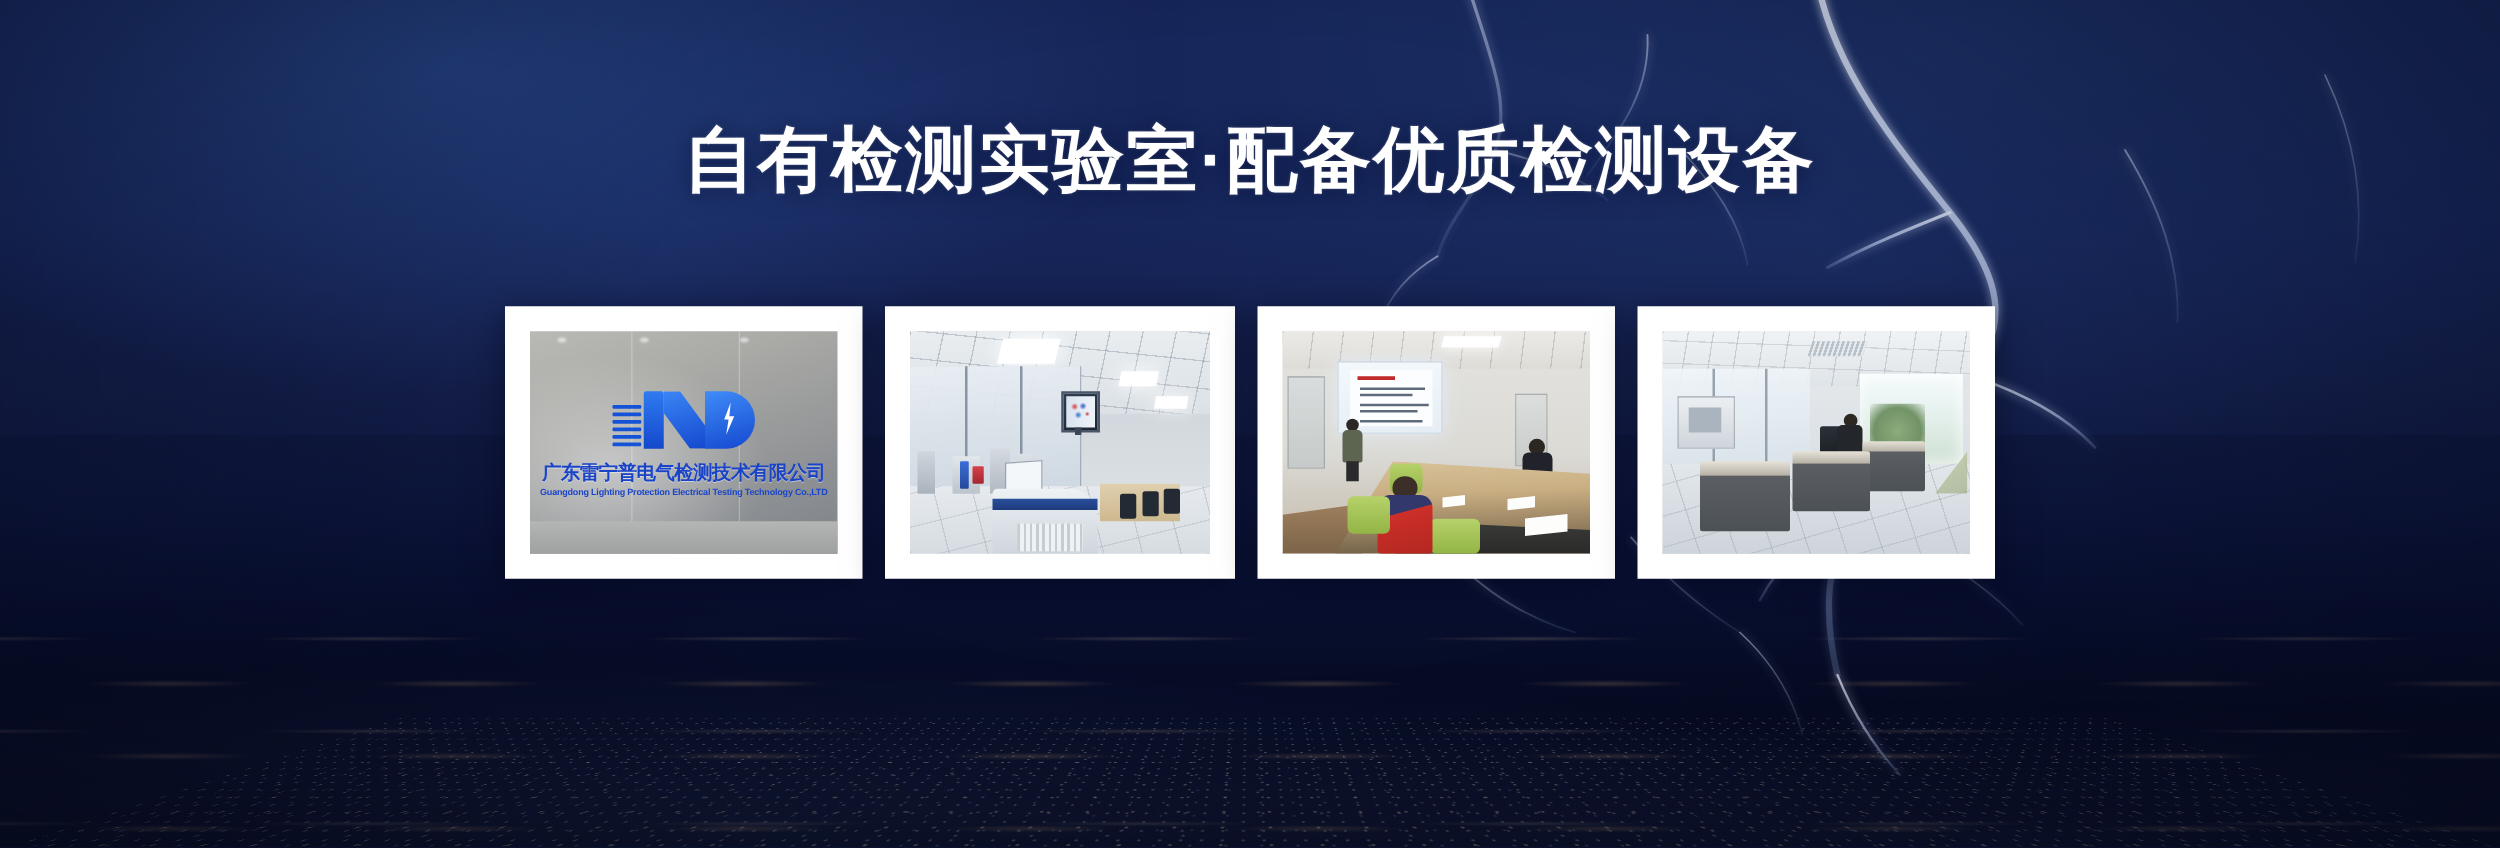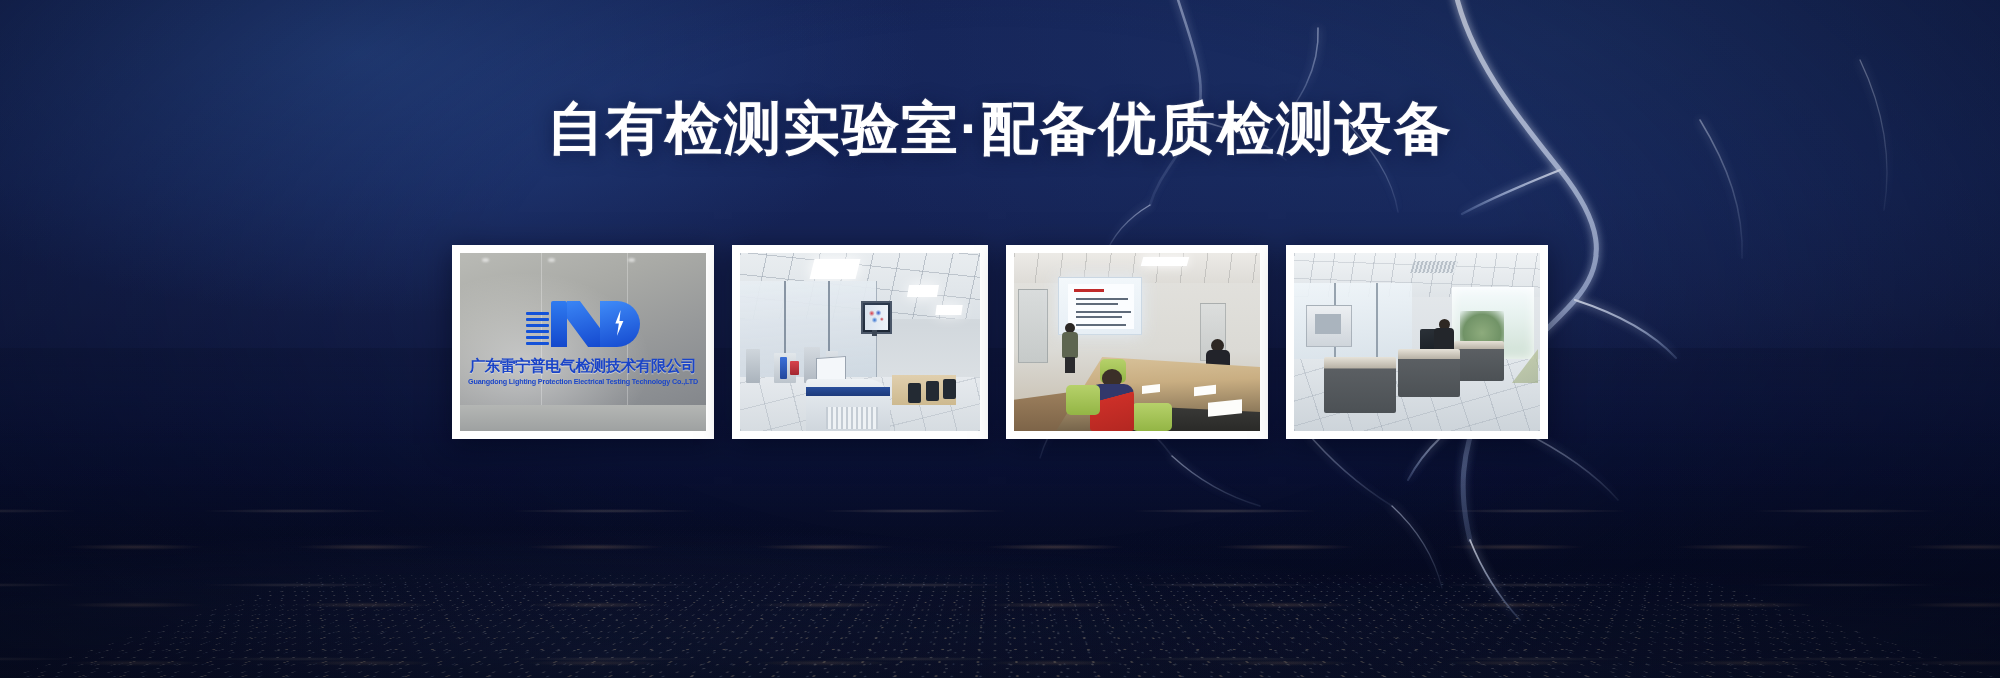--- a/index.html
+++ b/index.html
@@ -133,21 +133,21 @@
     position: absolute;
     left: 50%;
     transform: translateX(-50%);
     top: 245px;
     display: flex;
     gap: 18px;
     z-index: 7;
   }
   .photo-card {
     background: #ffffff;
-    padding: 8px;
+    padding: 20px;
     box-shadow: 0 6px 26px rgba(2,6,24,.55);
     flex: 0 0 auto;
   }
   .photo-inner {
     position: relative;
     overflow: hidden;
     width: 246px;
     height: 178px;
     background: #8e9195;
   }

